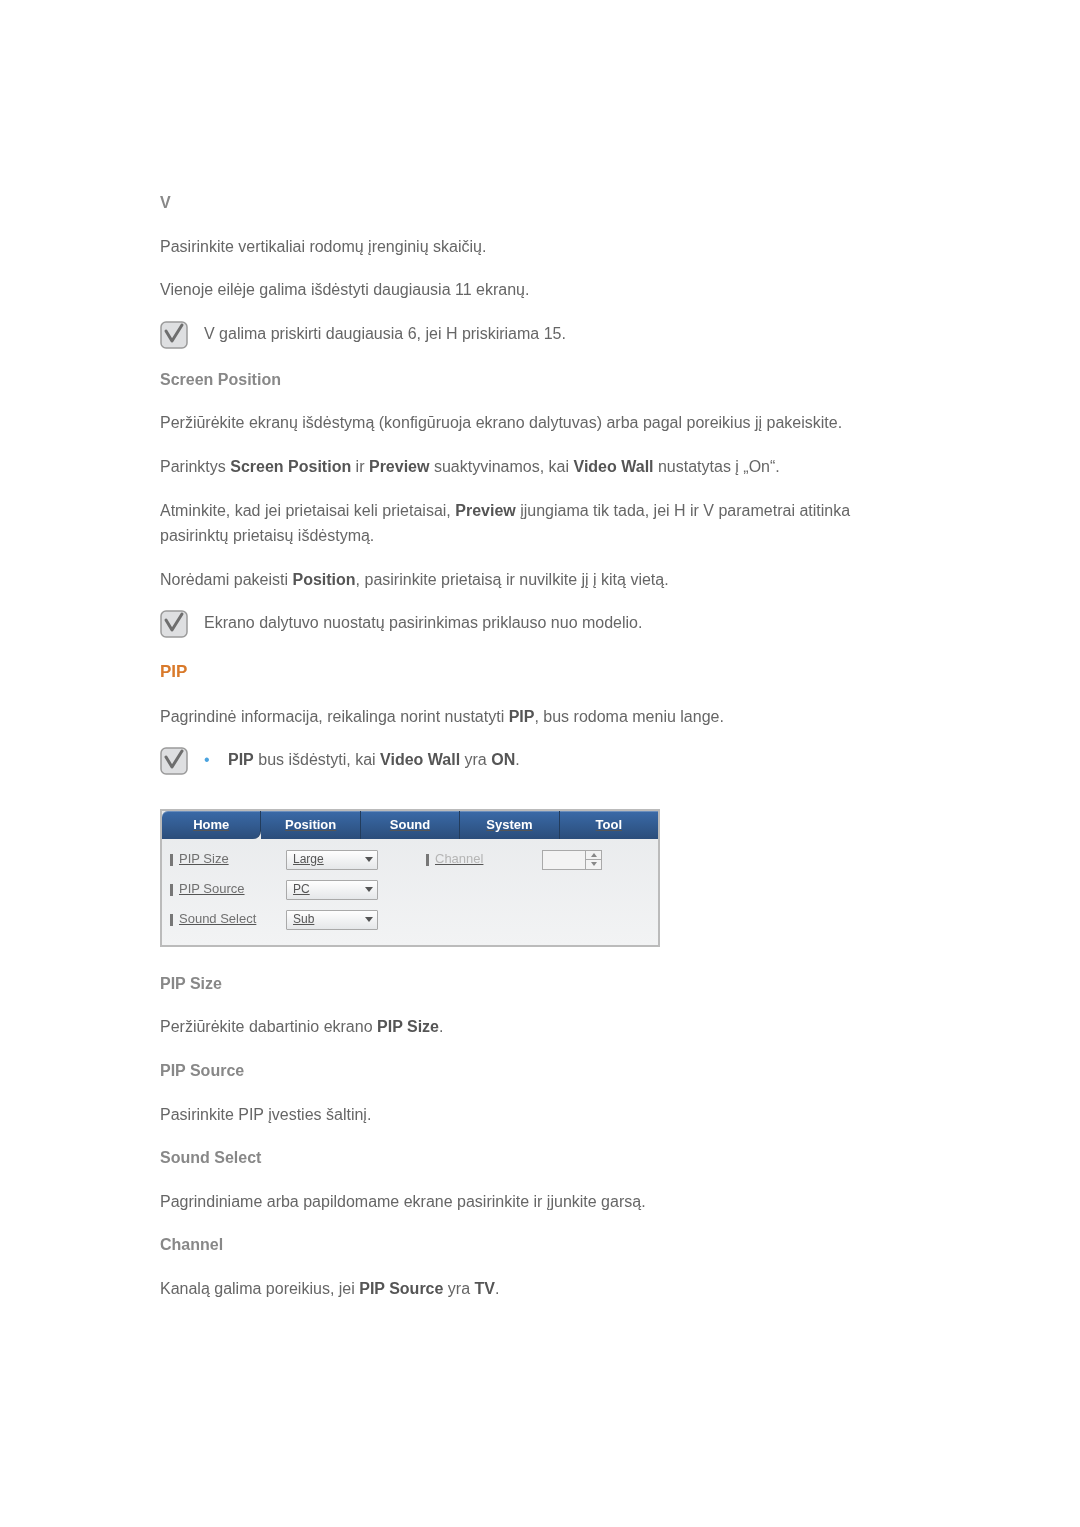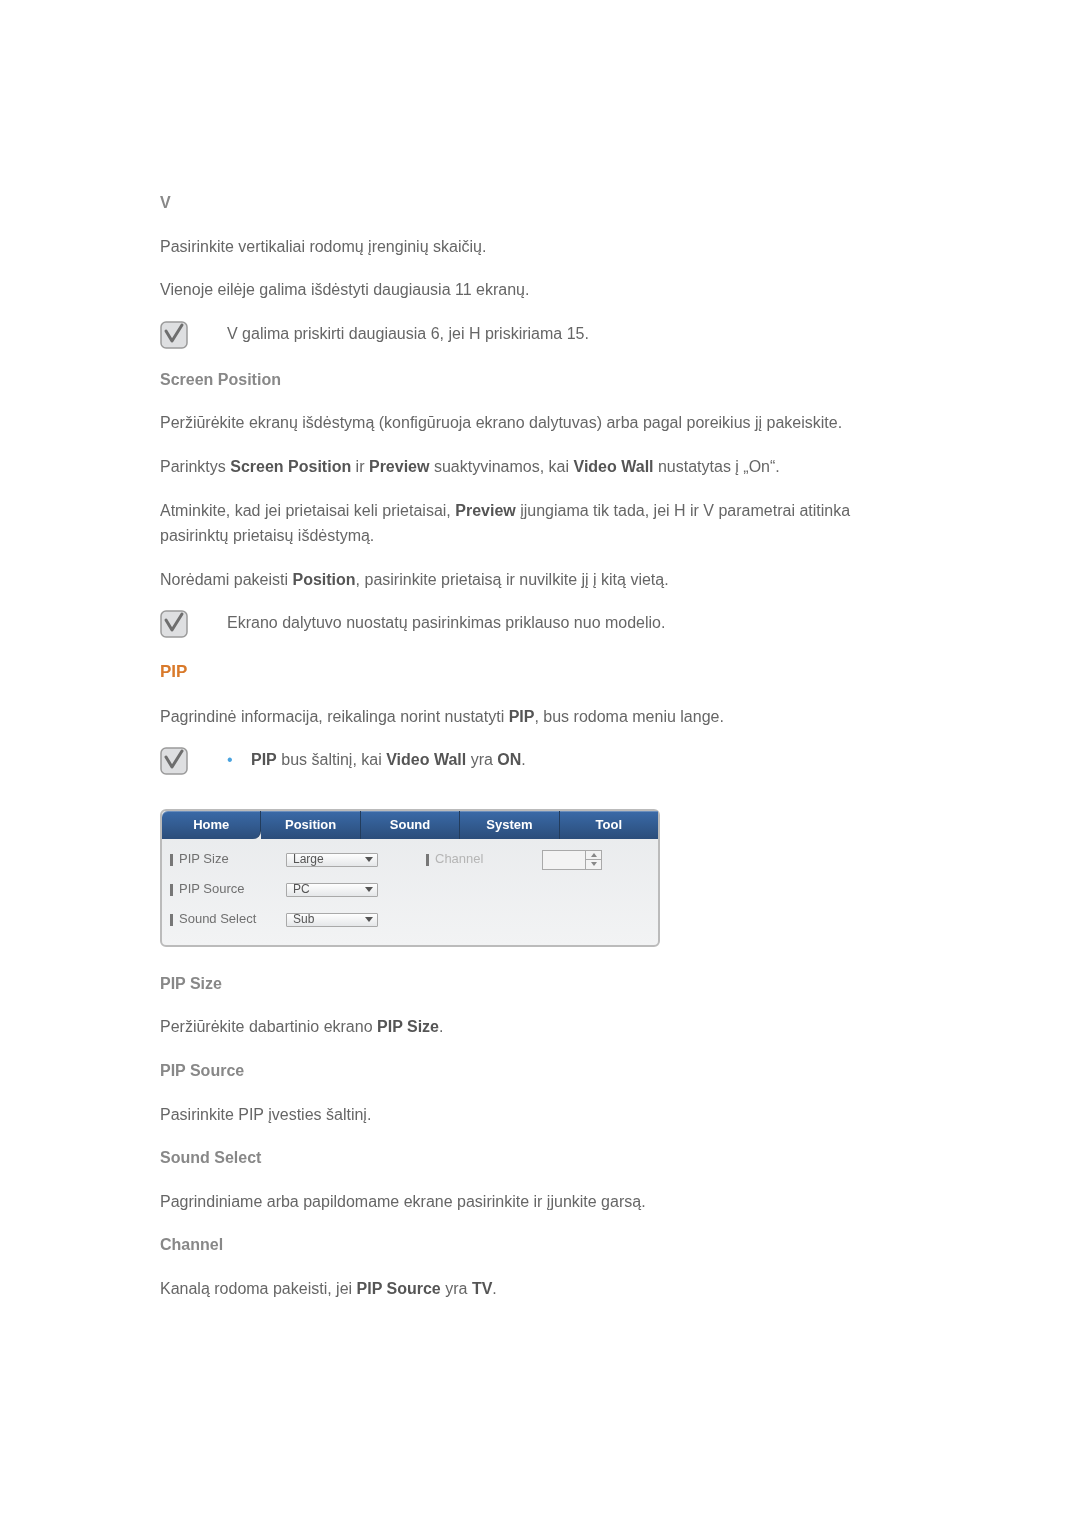--- a/index.html
+++ b/index.html
@@ -17,21 +17,21 @@
       font-weight: bold;
       font-size: 16px;
       margin-bottom: 18px;
       margin-top: 10px;
     }
     p { margin-bottom: 18px; color: #666; }
     .note-row {
       display: flex;
       align-items: flex-start;
       margin-bottom: 18px;
-      gap: 39px;
+      gap: 16px;
     }
     .note-icon {
       width: 28px; height: 28px;
       flex-shrink: 0;
       display: inline-flex;
       align-items: center;
       justify-content: center;
     }
     .note-icon svg { width: 28px; height: 28px; }
     .note-text { color: #666; flex: 1; }
@@ -53,25 +53,26 @@
       position: absolute;
       left: 0; top: 0;
       color: #4aa3df;
       font-size: 16px;
     }
     .bullets-indent { padding-left: 18px; }
     b { font-weight: bold; color: #555; }
     
     .panel {
       border: 2px solid #bbb;
-      border-radius: 6px;
+      border-radius: 0;
       width: 500px;
       margin: 6px 0 24px 0;
       background: linear-gradient(#e8eaec,#f2f3f4);
       font-size: 13px;
+      text-decoration: underline;
     }
     .tabs {
       display: flex;
       height: 28px;
     }
     .tab {
       flex: 1;
       text-align: center;
       line-height: 28px;
       color: #fff;
@@ -106,21 +107,21 @@
     .lbl::before {
       content: "";
       display: inline-block;
       width: 3px; height: 12px;
       background: #777;
       margin-right: 6px;
     }
     .lbl.disabled { color: #b5b5b5; }
     .select {
       width: 92px;
-      height: 14px;
+      height: 20px;
       background: linear-gradient(#fefefe,#e5e7e9);
       border: 1px solid #a9a9a9;
       border-radius: 1px;
       display: flex;
       align-items: center;
       justify-content: space-between;
       padding: 0 4px 0 6px;
       color: #555;
       font-size: 12px;
     }
@@ -204,21 +205,21 @@
 <div class="note-row">
   <span class="note-icon">
     <svg viewBox="0 0 28 28">
         <rect x="1" y="1" width="26" height="26" rx="5" fill="#dedfe1" stroke="#9a9a9a" stroke-width="1.5"></rect>
         <path d="M6 10 L12 20 L22 4" fill="none" stroke="#6e6e6e" stroke-width="3" stroke-linecap="round" stroke-linejoin="round"></path>
       </svg>
   </span>
   <div style="flex:1">
     <ul class="bullets">
       <li>
-        <b>PIP</b><span> bus šaltinį, kai </span><b>Video Wall</b><span> yra </span><b>ON</b><span>.</span>
+        <b>PIP</b><span> bus išdėstyti, kai </span><b>Video Wall</b><span> yra </span><b>ON</b><span>.</span>
       </li>
     </ul>
   </div>
 </div>
 
 <div class="panel">
   <div class="tabs">
     <div class="tab home">Home</div>
     <div class="tab">Position</div>
     <div class="tab">Sound</div>
@@ -265,14 +266,14 @@
 </p>
 
 <h3 class="subhead">PIP Source</h3>
 <p>Pasirinkite PIP įvesties šaltinį.</p>
 
 <h3 class="subhead">Sound Select</h3>
 <p>Pagrindiniame arba papildomame ekrane pasirinkite ir įjunkite garsą.</p>
 
 <h3 class="subhead">Channel</h3>
 <p>
-  <span>Kanalą rodoma pakeisti, jei </span><b>PIP Source</b><span> yra </span><b>TV</b><span>.</span>
+  <span>Kanalą galima poreikius, jei </span><b>PIP Source</b><span> yra </span><b>TV</b><span>.</span>
 </p>
 
 </body></html>

